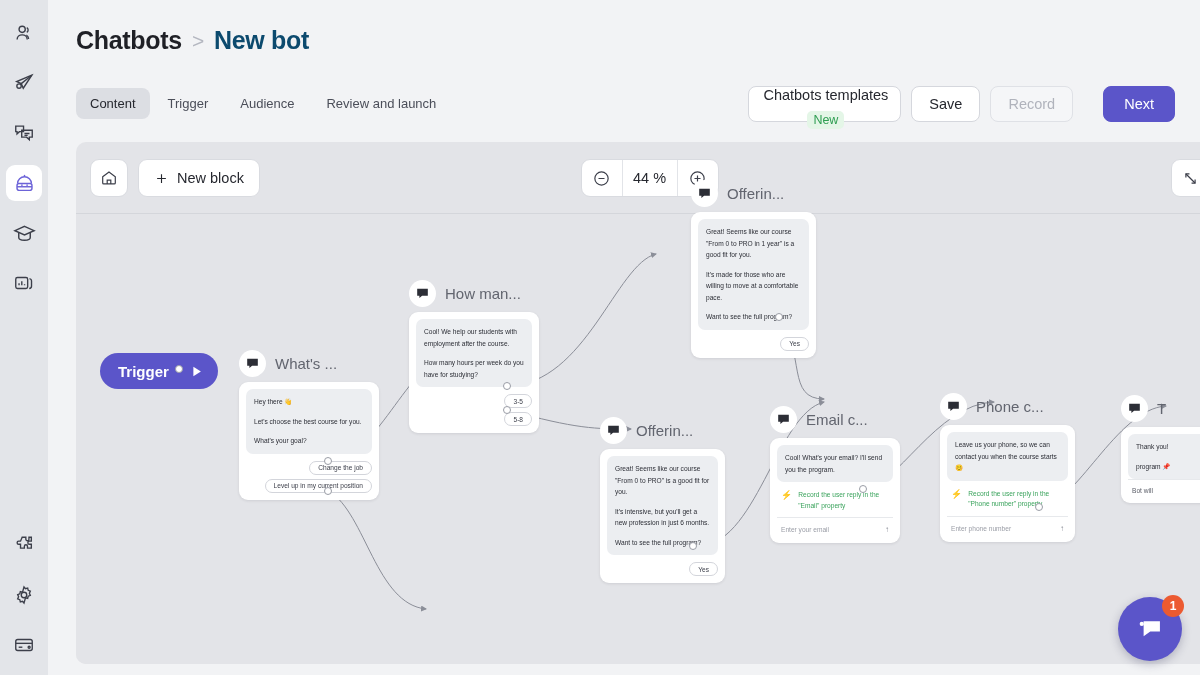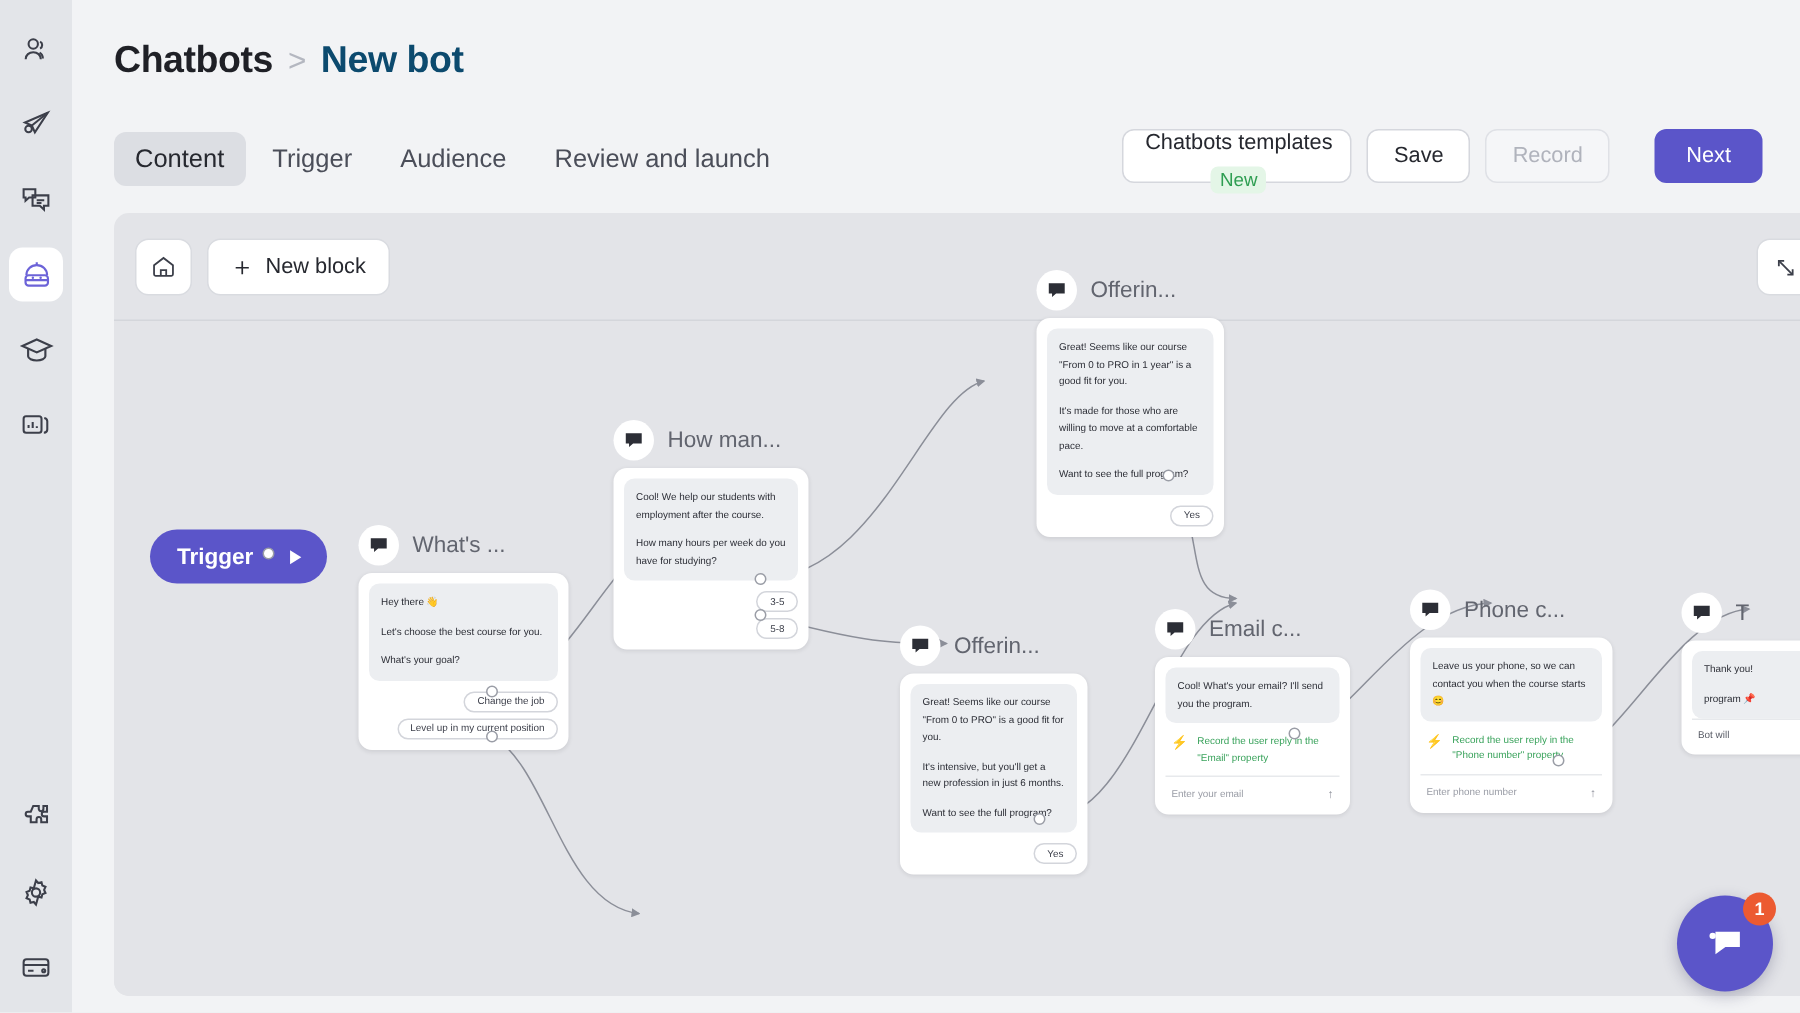--- a/index.html
+++ b/index.html
@@ -40,21 +40,21 @@
   }
   .bc-sep { color: #b4b7c0; font-weight: normal; font-size: 21px; }
   .bc-current { color: #0c4a6e; font-weight: bold; }
 
   .tabs {
     position: absolute; left: 28px; top: 88px;
     display: flex; align-items: center; gap: 4px;
   }
   .tab {
     padding: 8px 14px; border-radius: 8px;
-    font-size: 17px; color: #4b4e59;
+    font-size: 13px; color: #4b4e59;
   }
   .tab.active { background: #dcdee3; color: #26282f; }
 
   .actions {
     position: absolute; right: 25px; top: 86px;
     display: flex; align-items: center; gap: 10px;
   }
   .btn {
     height: 36px; border-radius: 8px;
     display: flex; align-items: center; justify-content: center;
@@ -293,20 +293,35 @@
             </svg>
           </div>
           <div class="tb-btn newblock">
             <svg width="15" height="15" viewBox="0 0 24 24" stroke="#26282f" stroke-width="1.8">
               <path d="M12 5v14M5 12h14"></path>
             </svg>
             <span>New block</span>
           </div>
         </div>
 
+        <div class="zoom-group">
+          <div class="zoom-btn">
+            <svg width="19" height="19" viewBox="0 0 24 24" fill="none" stroke="#3c3f4a" stroke-width="1.5">
+              <circle cx="12" cy="12" r="8.4"></circle>
+                <path d="M8.2 12h7.6"></path>
+            </svg>
+          </div>
+          <div class="zoom-val">44 %</div>
+          <div class="zoom-btn">
+            <svg width="19" height="19" viewBox="0 0 24 24" fill="none" stroke="#3c3f4a" stroke-width="1.5">
+              <circle cx="12" cy="12" r="8.4"></circle>
+                <path d="M8.2 12h7.6M12 8.2v7.6"></path>
+            </svg>
+          </div>
+        </div>
 
         <div class="tb-right">
           <div class="tb-btn square">
             <svg width="17" height="17" viewBox="0 0 24 24" fill="none" stroke="#3c3f4a" stroke-width="1.7">
               <path d="M5.5 10.5v-5h5"></path>
                 <path d="M5.6 5.6 18.4 18.4"></path>
                 <path d="M18.5 13.5v5h-5"></path>
             </svg>
           </div>
         </div>

